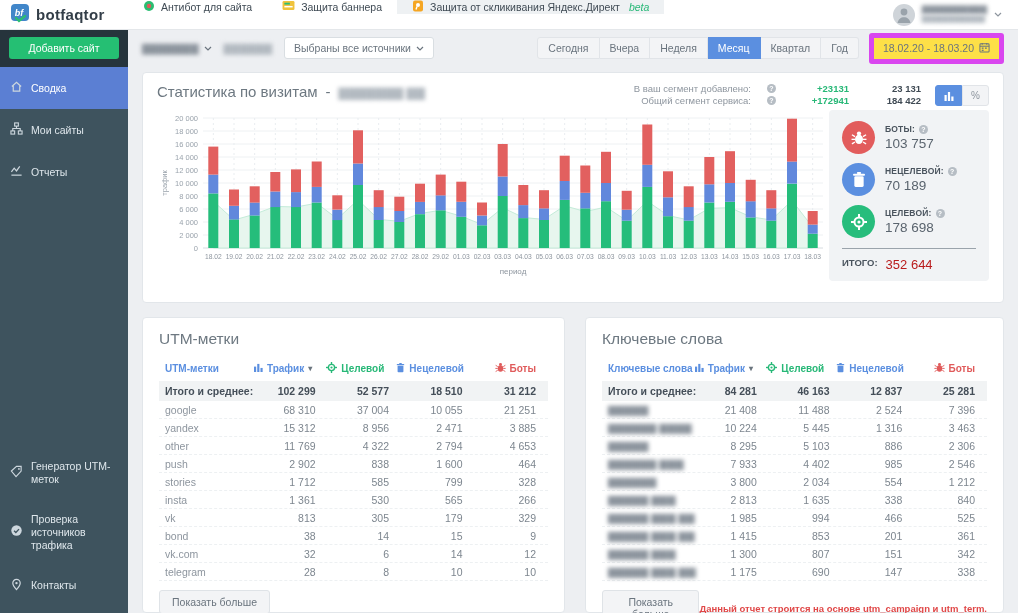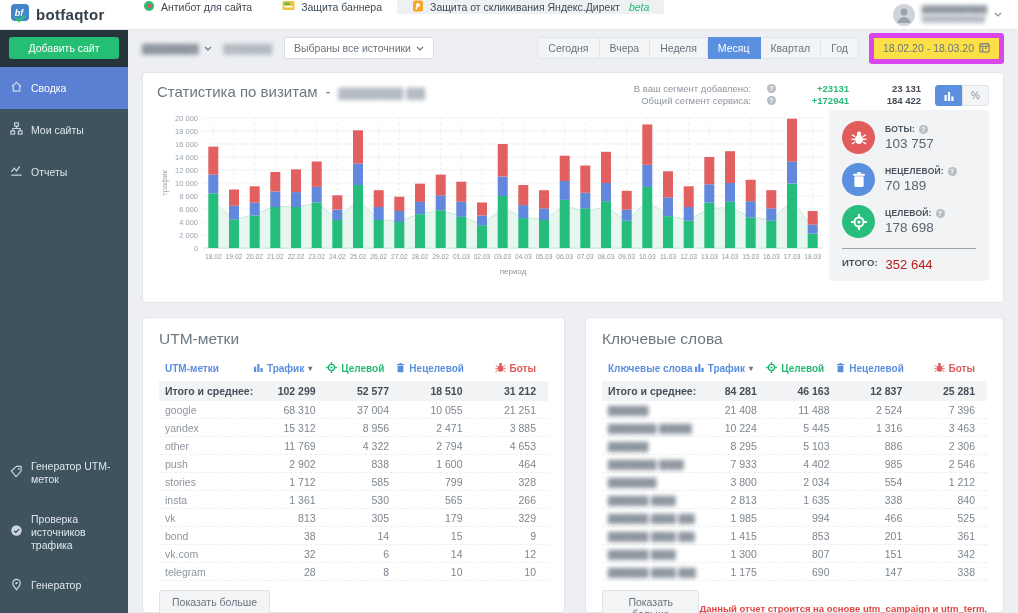--- a/index.html
+++ b/index.html
@@ -199,21 +199,21 @@
                 <circle cx="7" cy="7" r="5.6" fill="#cdd7de"></circle>
                 <path d="M4.4 7.2 l1.9 1.9 3.4 -3.6" fill="none" stroke="#3e535e" stroke-width="1.5"></path>
               </svg></span>
             <span>Проверка источников трафика</span>
           </div>
           <div class="side-item">
             <span><svg width="13" height="13" viewBox="0 0 14 14">
                 <path d="M7 1.5 a4 4 0 0 1 4 4 c0 3 -4 7 -4 7 s-4 -4 -4 -7 a4 4 0 0 1 4 -4z" fill="none" stroke="#cdd7de" stroke-width="1.3"></path>
                 <circle cx="7" cy="5.5" r="1.3" fill="#cdd7de"></circle>
               </svg></span>
-            <span>Генератор</span>
+            <span>Контакты</span>
           </div>
         </nav>
     </aside>
 
     <main class="main">
 
       <div class="filterbar">
         <span class="dd">
           <span class="blurred dark">▇▇▇▇▇▇▇</span>
           <svg width="8" height="5" viewBox="0 0 8 5">

